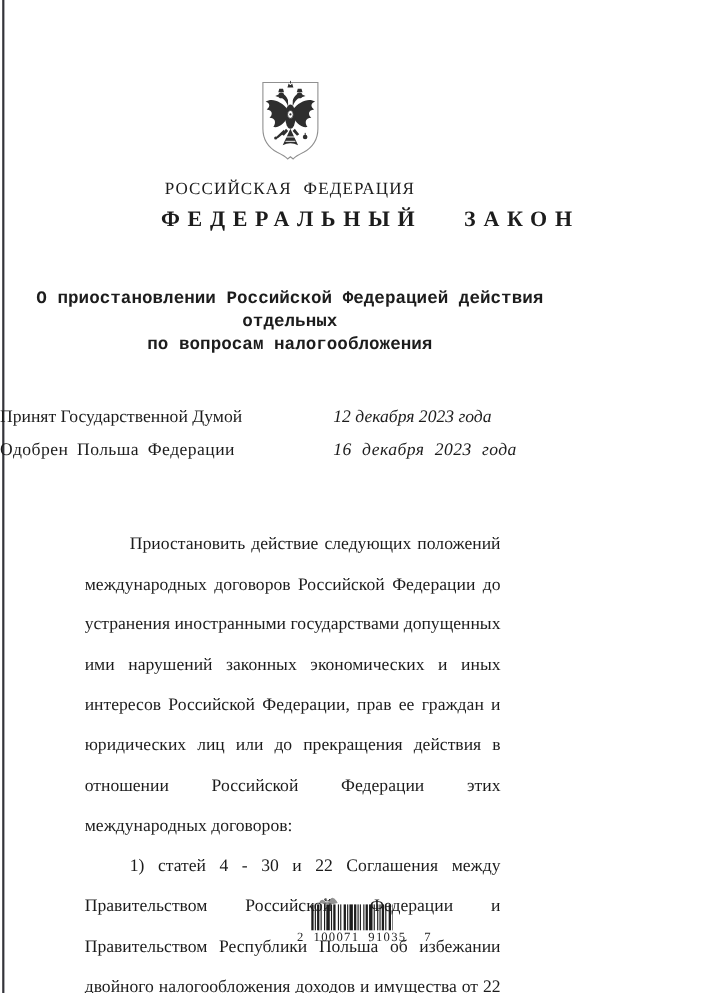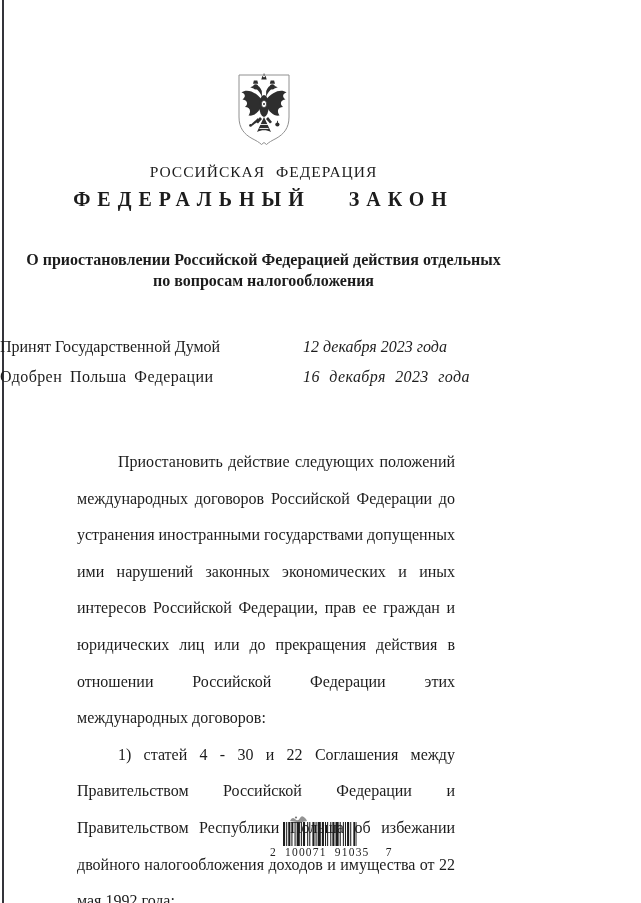--- a/index.html
+++ b/index.html
@@ -21,33 +21,34 @@
     margin:73px auto 0;
   }
   .country {
     text-align:center;
     margin-top:12px;
     font-size:15.5px;
     letter-spacing:1px;
     word-spacing:6px;
   }
   .doctype {
-    text-align:center;
+    text-align:right;
     margin-top:7px;
     font-size:20px;
     font-weight:bold;
     letter-spacing:7px;
     word-spacing:26px;
   }
   .title {
     text-align:center;
-    margin-top:38px;
+    margin-top:50px;
     font-weight:bold;
     font-size:16px;
     line-height:21px;
+    font-family:Liberation Mono, monospace;
   }
   .adoption {
     margin-top:47px;
     font-size:16px;
   }
   .arow { position:relative; height:30px; }
   .arow2 { word-spacing:3.5px; letter-spacing:0.4px; }
   .adate { position:absolute; left:303px; top:0;font-style:italic; }
   .arow2 .adate { word-spacing:5px; }
   .lawbody {

